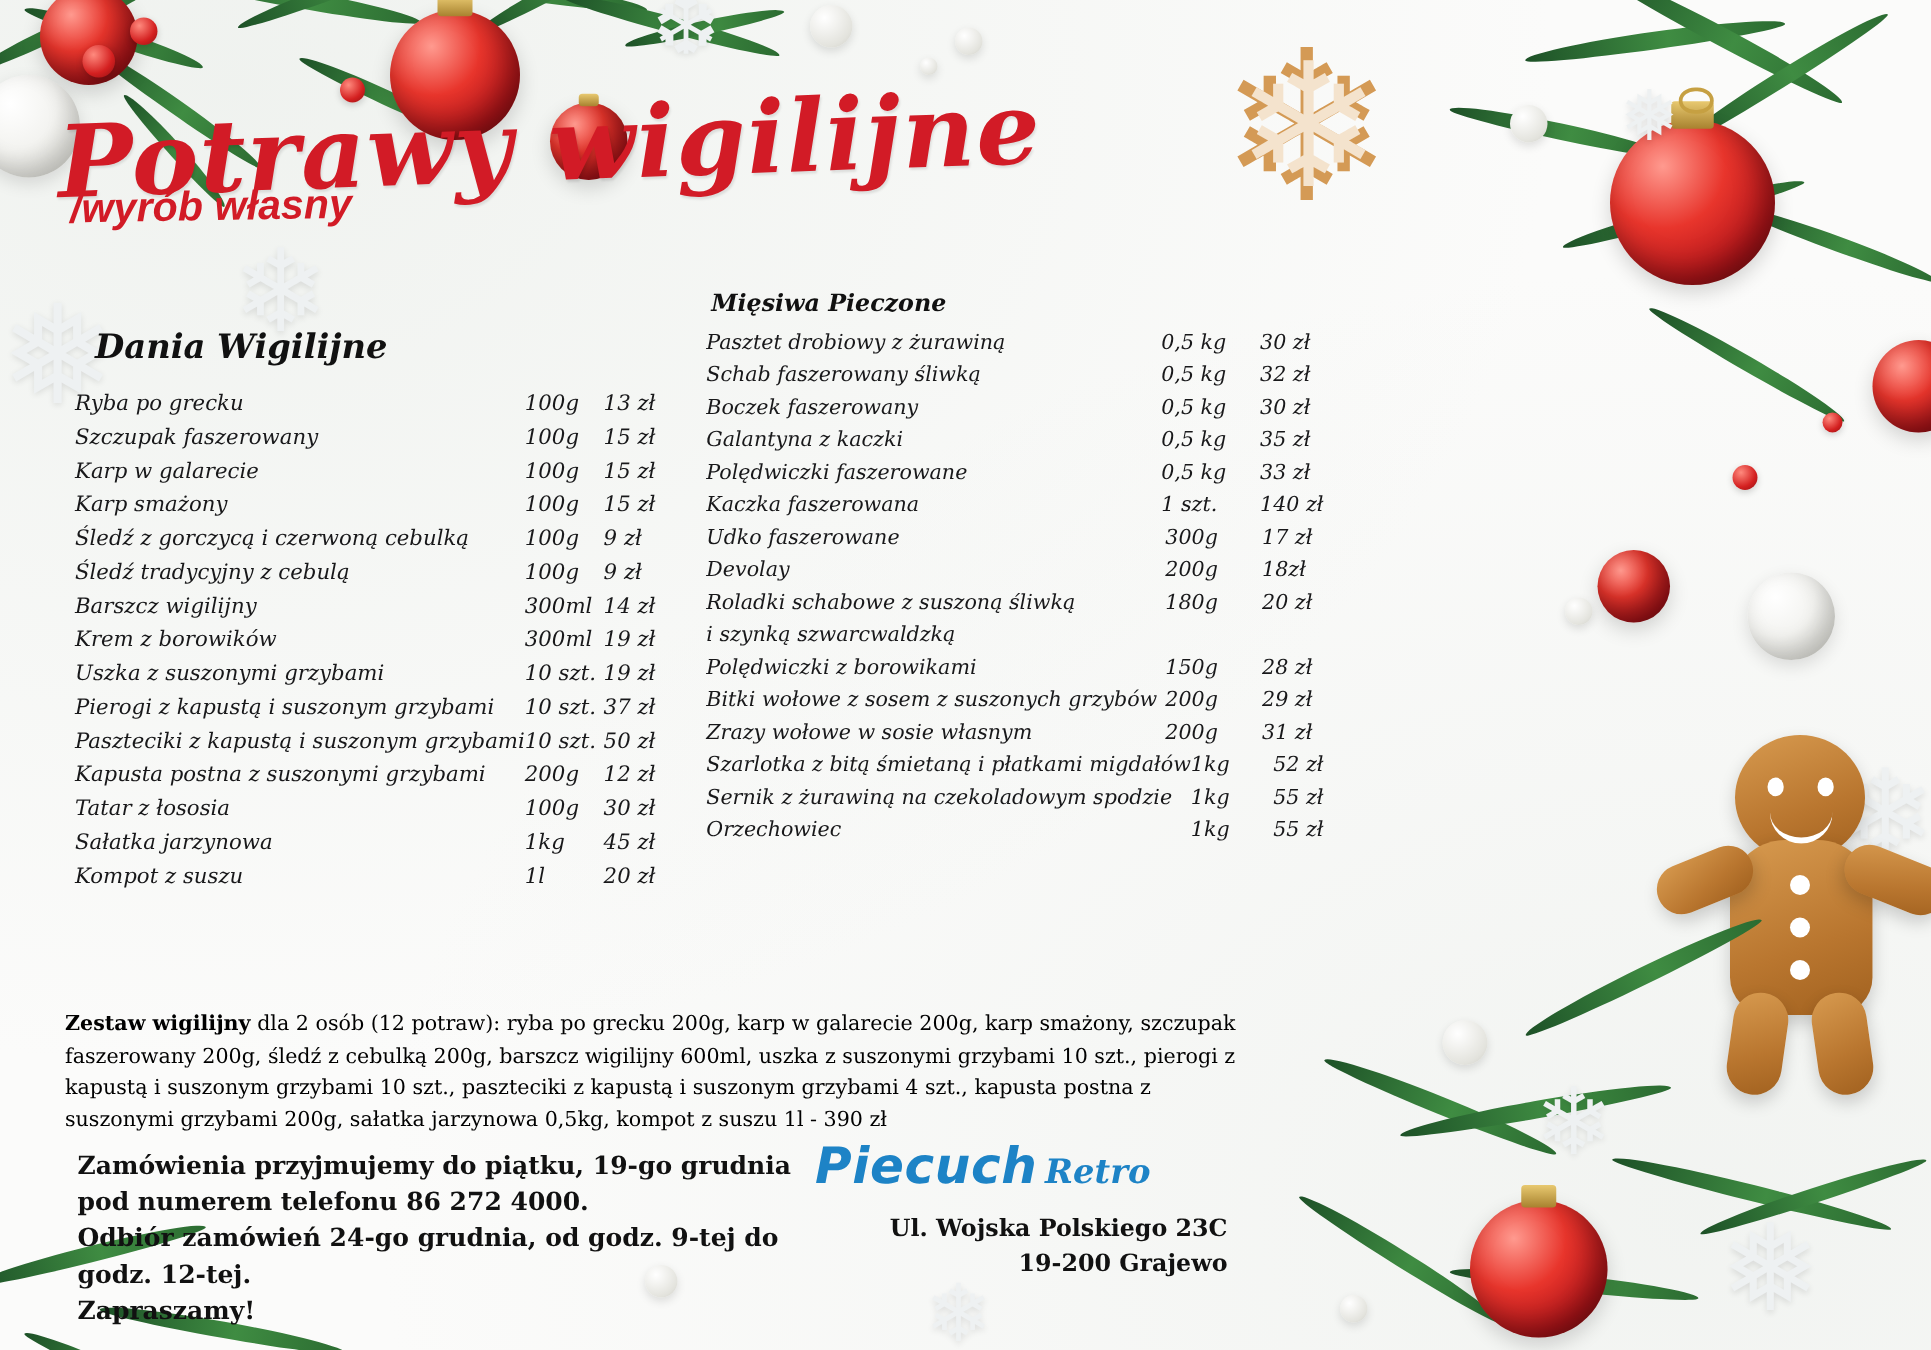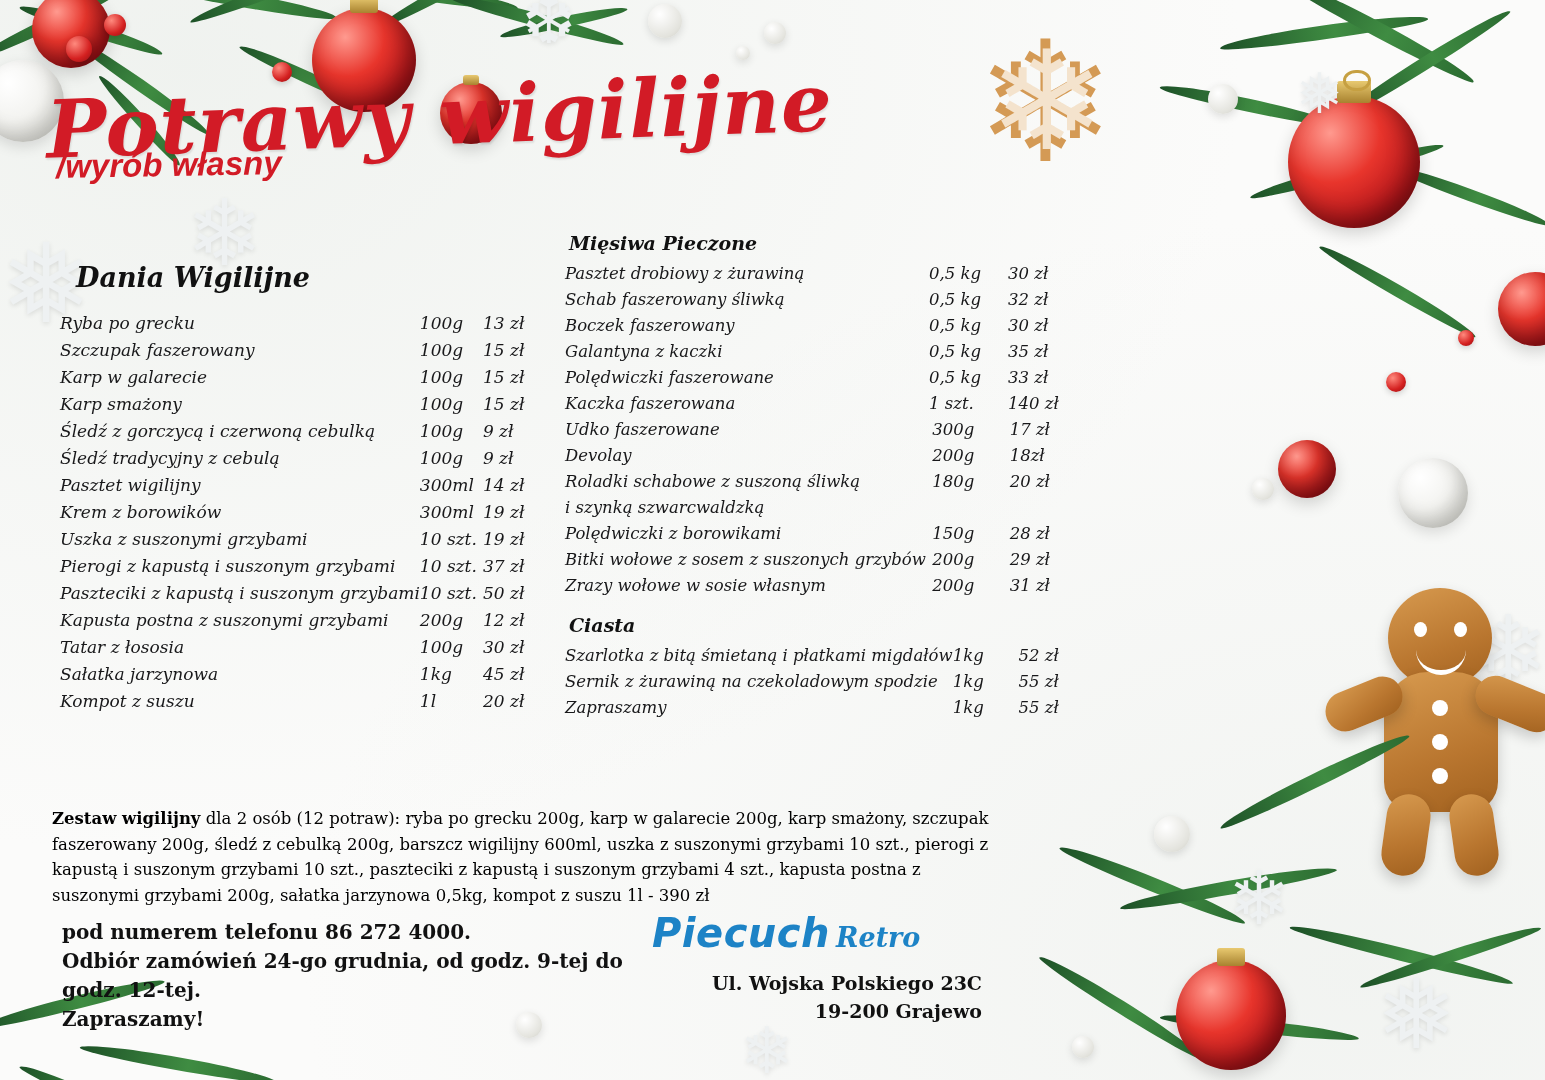--- a/index.html
+++ b/index.html
@@ -387,21 +387,21 @@
             <td class="name">Śledź z gorczycą i czerwoną cebulką</td>
             <td class="qty">100g</td>
             <td class="price">9 zł</td>
           </tr>
         <tr>
             <td class="name">Śledź tradycyjny z cebulą</td>
             <td class="qty">100g</td>
             <td class="price">9 zł</td>
           </tr>
         <tr>
-            <td class="name">Pasztet wigilijny</td>
+            <td class="name">Barszcz wigilijny</td>
             <td class="qty">300ml</td>
             <td class="price">14 zł</td>
           </tr>
         <tr>
             <td class="name">Krem z borowików</td>
             <td class="qty">300ml</td>
             <td class="price">19 zł</td>
           </tr>
         <tr>
             <td class="name">Uszka z suszonymi grzybami</td>
@@ -513,48 +513,48 @@
             <td class="price">29 zł</td>
           </tr>
         <tr>
             <td class="name">Zrazy wołowe w sosie własnym</td>
             <td class="qty">200g</td>
             <td class="price">31 zł</td>
           </tr>
       </tbody>
     </table>
 
-    <div class="section-heading small">Ciasta</div>
     <table class="menu">
       <tbody>
         <tr>
             <td class="name">Szarlotka z bitą śmietaną i płatkami migdałów</td>
             <td class="qty">1kg</td>
             <td class="price">52 zł</td>
           </tr>
         <tr>
             <td class="name">Sernik z żurawiną na czekoladowym spodzie</td>
             <td class="qty">1kg</td>
             <td class="price">55 zł</td>
           </tr>
         <tr>
-            <td class="name">Zapraszamy</td>
+            <td class="name">Orzechowiec</td>
             <td class="qty">1kg</td>
             <td class="price">55 zł</td>
           </tr>
       </tbody>
     </table>
 
   </div>
 
   <div id="set-block">
     <b>Zestaw wigilijny</b><span> dla 2 osób (12 potraw):  ryba po grecku 200g, karp w galarecie 200g, karp smażony, szczupak faszerowany 200g, śledź z cebulką 200g, barszcz wigilijny 600ml, uszka z suszonymi grzybami 10 szt., pierogi z kapustą i suszonym grzybami 10 szt., paszteciki  z kapustą i suszonym grzybami 4 szt., kapusta postna z suszonymi grzybami 200g, sałatka jarzynowa 0,5kg, kompot z suszu 1l -  390 zł</span>
   </div>
 
   <div id="order-info">
+    <div>Zamówienia przyjmujemy do piątku, 19-go grudnia</div>
     <div>pod numerem telefonu 86 272 4000.</div>
     <div>Odbiór zamówień 24-go grudnia, od godz. 9-tej do godz. 12-tej.</div>
     <div>Zapraszamy!</div>
   </div>
 
   <div id="brand-block">
     <span id="brand-name">Piecuch</span><span id="brand-sub">Retro</span>
     <div id="brand-address">
       <div>Ul. Wojska Polskiego 23C</div>
       <div>19-200 Grajewo</div>

